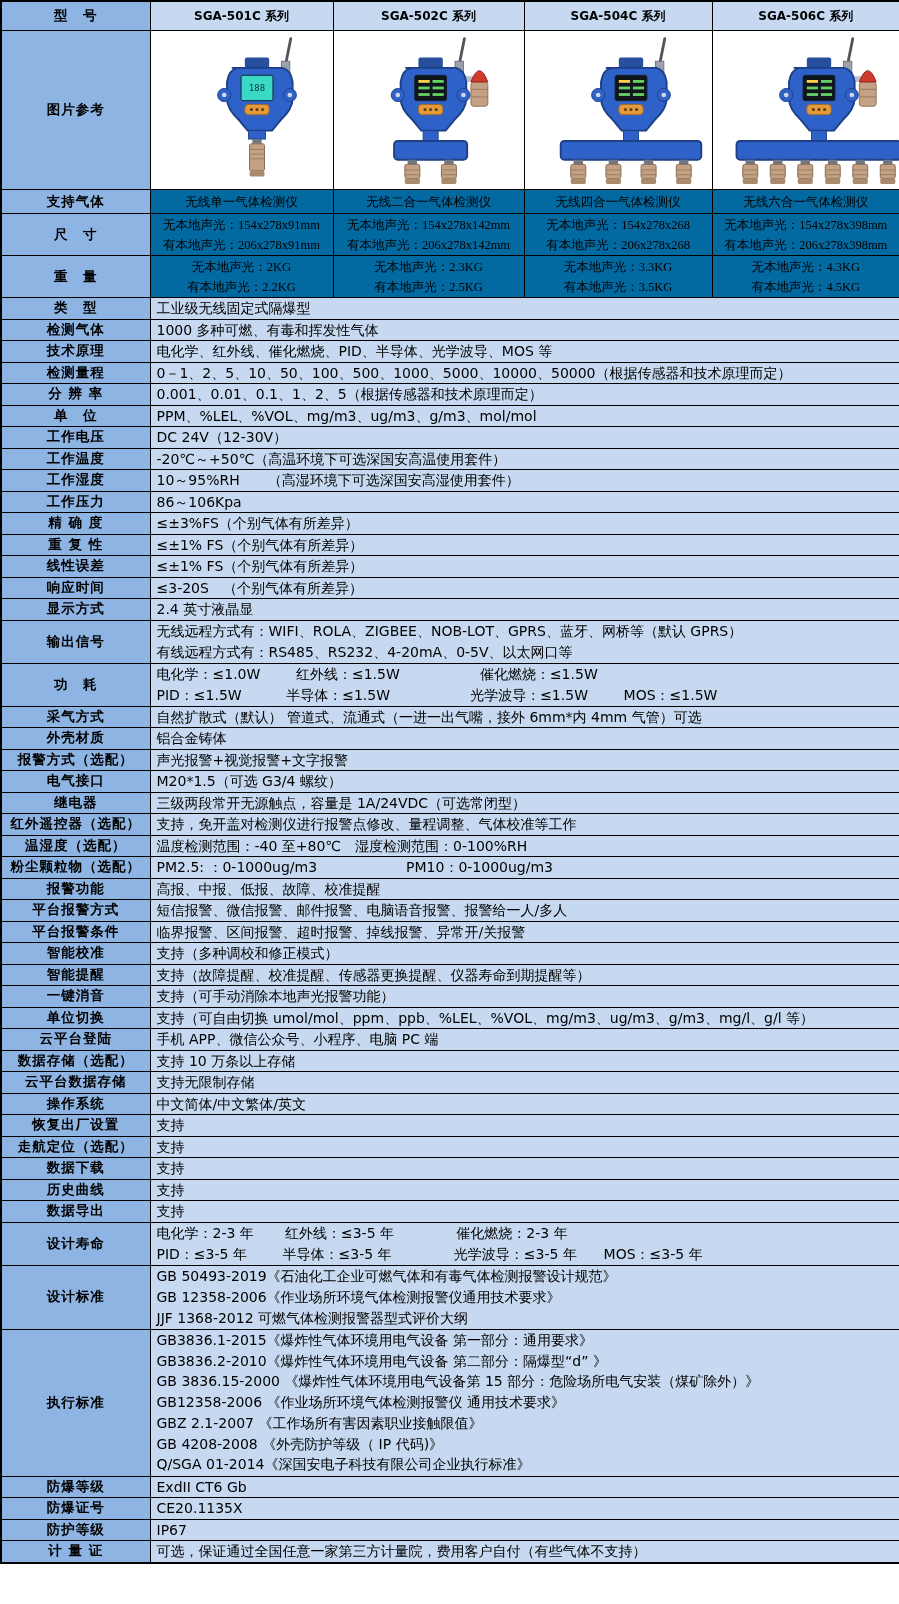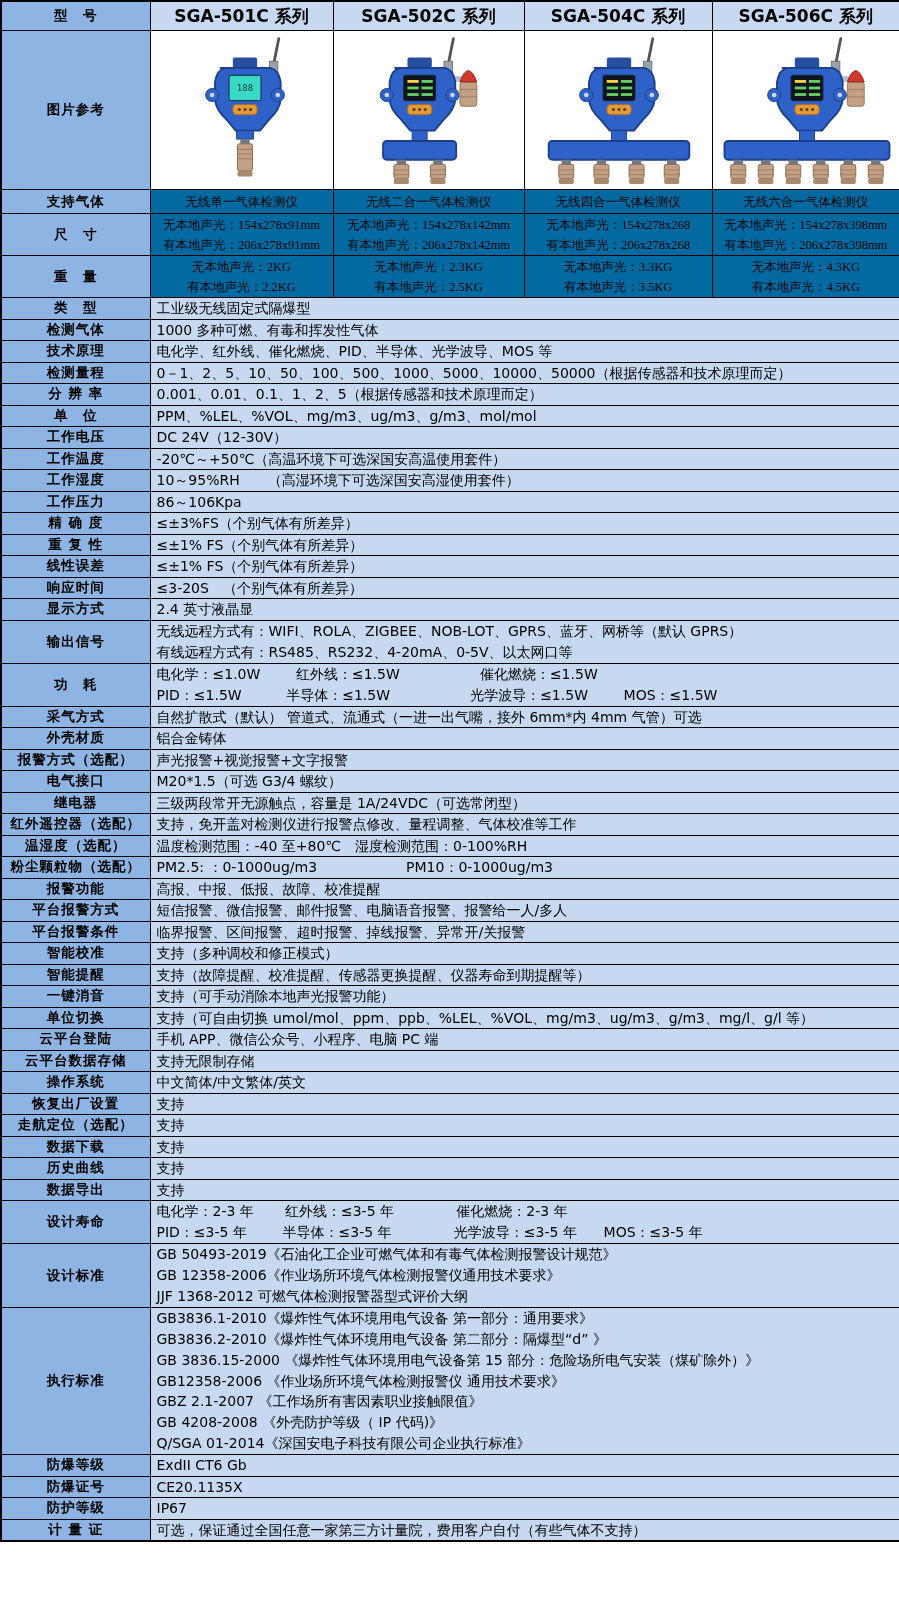--- a/index.html
+++ b/index.html
@@ -1,23 +1,23 @@
 <!DOCTYPE html>
 <html><head>
 <meta charset="utf-8">
 <style>
   html,body{margin:0;padding:0;background:#fff;}
   body{width:899px;font-family:"DejaVu Sans","Liberation Sans",sans-serif;color:#000;}
   table{border-collapse:collapse;table-layout:fixed;width:899px;border:2px solid #000;}
   td{border:1px solid #000;padding:0 6px;overflow:hidden;vertical-align:middle;}
   .lbl{background:#8DB4E2;font-weight:bold;text-align:center;font-size:13.5px;padding:0 2px;letter-spacing:1px;}
-  .mdl{background:#C6D9F1;font-weight:bold;text-align:center;font-size:17px;}
+  .mdl{background:#C6D9F1;font-weight:bold;text-align:center;font-size:12px;}
   .val{background:#C6D9F1;font-size:14px;white-space:pre-wrap;line-height:20.5px;}
   .cval{background:#0369a1;font-size:12.5px;text-align:center;white-space:pre-wrap;line-height:20px;}
-  .imgcell{background:#FFFFFF;text-align:center;padding:2px 0;}
+  .imgcell{background:#FFFFFF;text-align:center;padding:2px 12px;}
   .imgcell svg{display:block;margin:0 auto;}
   tr.hdr td{height:28px;margin-left:46px;}
   tr.imgs td{height:154px;}
   tr.sup td{height:23px;}
   tr.dbl td{height:41px;font-family:Liberation Serif, serif;}
   tr.l1 td{height:20.5px;}
   tr.l2 td{height:42px;}
   tr.l3 td{height:63px;}
   tr.l7 td{height:146px;}
   .val div{line-height:20.5px;}
@@ -376,20 +376,24 @@
       </tr>
       <tr class="l1">
         <td class="lbl">单位切换</td>
         <td class="val" colspan="4"><div>支持（可自由切换 umol/mol、ppm、ppb、%LEL、%VOL、mg/m3、ug/m3、g/m3、mg/l、g/l 等）</div></td>
       </tr>
       <tr class="l1">
         <td class="lbl">云平台登陆</td>
         <td class="val" colspan="4"><div>手机 APP、微信公众号、小程序、电脑 PC 端</div></td>
       </tr>
       <tr class="l1">
+        <td class="lbl">数据存储（选配）</td>
+        <td class="val" colspan="4"><div>支持 10 万条以上存储</div></td>
+      </tr>
+      <tr class="l1">
         <td class="lbl">云平台数据存储</td>
         <td class="val" colspan="4"><div>支持无限制存储</div></td>
       </tr>
       <tr class="l1">
         <td class="lbl">操作系统</td>
         <td class="val" colspan="4"><div>中文简体/中文繁体/英文</div></td>
       </tr>
       <tr class="l1">
         <td class="lbl">恢复出厂设置</td>
         <td class="val" colspan="4"><div>支持</div></td>
@@ -413,21 +417,21 @@
       <tr class="l2">
         <td class="lbl">设计寿命</td>
         <td class="val" colspan="4"><div>电化学：2-3 年       红外线：≤3-5 年              催化燃烧：2-3 年</div><div>PID：≤3-5 年        半导体：≤3-5 年              光学波导：≤3-5 年      MOS：≤3-5 年</div></td>
       </tr>
       <tr class="l3">
         <td class="lbl">设计标准</td>
         <td class="val" colspan="4"><div>GB 50493-2019《石油化工企业可燃气体和有毒气体检测报警设计规范》</div><div>GB 12358-2006《作业场所环境气体检测报警仪通用技术要求》</div><div>JJF 1368-2012 可燃气体检测报警器型式评价大纲</div></td>
       </tr>
       <tr class="l7">
         <td class="lbl">执行标准</td>
-        <td class="val" colspan="4"><div>GB3836.1-2010《爆炸性气体环境用电气设备 第一部分：通用要求》</div><div>GB3836.2-2010《爆炸性气体环境用电气设备 第二部分：隔爆型“d” 》</div><div>GB 3836.15-2000 《爆炸性气体环境用电气设备第 15 部分：危险场所电气安装（煤矿除外）》</div><div>GB12358-2006 《作业场所环境气体检测报警仪 通用技术要求》</div><div>GBZ 2.1-2007 《工作场所有害因素职业接触限值》</div><div>GB 4208-2008 《外壳防护等级（ IP 代码)》</div><div>Q/SGA 01-2014《深国安电子科技有限公司企业执行标准》</div></td>
+        <td class="val" colspan="4"><div>GB3836.1-2015《爆炸性气体环境用电气设备 第一部分：通用要求》</div><div>GB3836.2-2010《爆炸性气体环境用电气设备 第二部分：隔爆型“d” 》</div><div>GB 3836.15-2000 《爆炸性气体环境用电气设备第 15 部分：危险场所电气安装（煤矿除外）》</div><div>GB12358-2006 《作业场所环境气体检测报警仪 通用技术要求》</div><div>GBZ 2.1-2007 《工作场所有害因素职业接触限值》</div><div>GB 4208-2008 《外壳防护等级（ IP 代码)》</div><div>Q/SGA 01-2014《深国安电子科技有限公司企业执行标准》</div></td>
       </tr>
       <tr class="l1">
         <td class="lbl">防爆等级</td>
         <td class="val" colspan="4"><div>ExdII CT6 Gb</div></td>
       </tr>
       <tr class="l1">
         <td class="lbl">防爆证号</td>
         <td class="val" colspan="4"><div>CE20.1135X</div></td>
       </tr>
       <tr class="l1">

